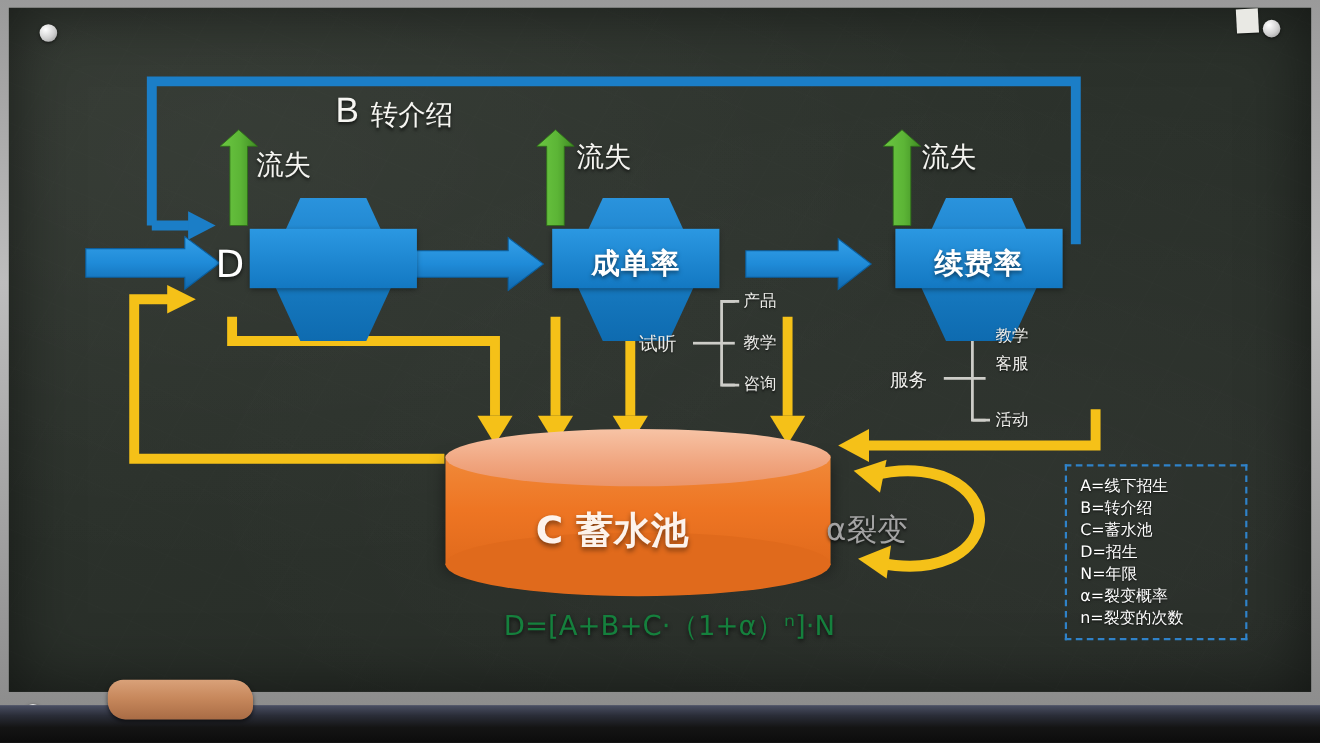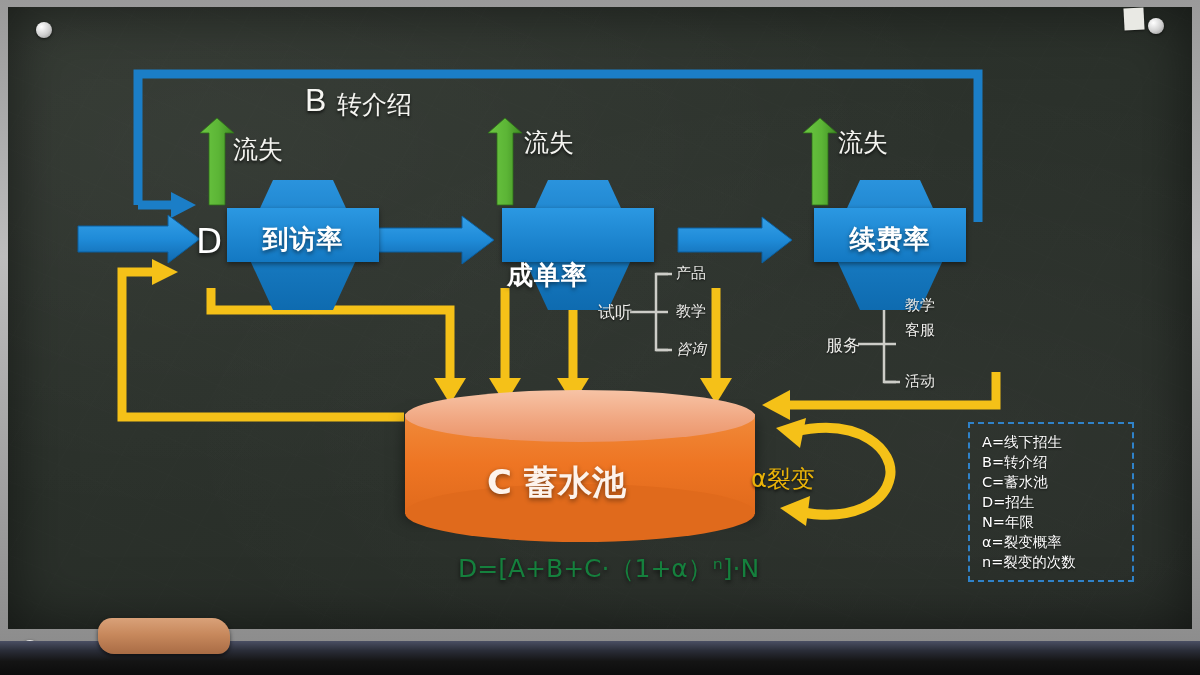--- a/index.html
+++ b/index.html
@@ -56,31 +56,31 @@
   .cyl-bot{position:absolute;border-radius:50%;background:#e06a1c;}
   .cyl-label{position:absolute;z-index:8;color:#fdf3ec;font-size:34px;font-weight:700;
     text-shadow:0 2px 5px rgba(0,0,0,.45);white-space:nowrap;}
 
   
   .legend{position:absolute;border:2px dashed #2f82c9;padding:8px 10px 8px 12px;}
   .legend div{color:#ffffff;font-size:14.5px;line-height:20px;white-space:nowrap;
     text-shadow:0 1px 2px rgba(0,0,0,.75);}
 
   .bracket-label{position:absolute;color:#ededea;font-size:17px;white-space:nowrap;
-    text-shadow:0 1px 2px rgba(0,0,0,.7);margin-left:17px;}
+    text-shadow:0 1px 2px rgba(0,0,0,.7);}
   .sub-item{position:absolute;color:#ededea;font-size:15px;white-space:nowrap;
     text-shadow:0 1px 2px rgba(0,0,0,.7);}
   .loss-label{position:absolute;color:#f4f4f0;font-size:25px;white-space:nowrap;
     text-shadow:0 2px 3px rgba(0,0,0,.7);}
   .dlabel{position:absolute;color:#ffffff;font-size:34px;font-weight:400;
     text-shadow:0 2px 4px rgba(0,0,0,.7);}
   .blabel{position:absolute;color:#f6f6f2;white-space:nowrap;text-shadow:0 2px 3px rgba(0,0,0,.7);}
   .formula{position:absolute;color:#15803d;font-size:25px;white-space:nowrap;
     text-shadow:0 2px 4px rgba(0,0,0,.7);margin-left:40px;}
-  .alpha-label{position:absolute;color:#eab308;font-size:24px;white-space:nowrap;
+  .alpha-label{position:absolute;color:#a3a3a3;font-size:28px;white-space:nowrap;
     text-shadow:0 2px 3px rgba(0,0,0,.7);}
   svg{overflow:visible;}
 </style>
 </head>
 <body>
 
 <div id="stage">
 
   <div class="board-frame">
     <div class="board">
@@ -178,43 +178,42 @@
       <path d="M 900 306 L 884 306 L 884 382 L 900 382"></path>
       <path d="M 884 344 L 858 344"></path>
       <path d="M 884 306 L 896 306"></path>
       <path d="M 884 344 L 896 344"></path>
       <path d="M 884 382 L 896 382"></path>
     </g>
   </svg>
 
   <div class="hex" style="left:243px;top:180px;width:120px;height:130px;"></div>
   <div class="hexband" style="left:227px;top:208px;width:152px;height:54px;"></div>
-  <div class="hexlabel cn" style="left:232px;top:222px;width:142px;text-align:center;">到访率</div>
 
   <div class="hex" style="left:518px;top:180px;width:120px;height:130px;"></div>
   <div class="hexband" style="left:502px;top:208px;width:152px;height:54px;"></div>
-  <div class="hexlabel cn" style="left:507px;top:222px;width:142px;text-align:left;margin-top:36px;">成单率</div>
+  <div class="hexlabel cn" style="left:507px;top:222px;width:142px;text-align:center;">成单率</div>
 
   <div class="hex" style="left:830px;top:180px;width:120px;height:130px;"></div>
   <div class="hexband" style="left:814px;top:208px;width:152px;height:54px;"></div>
   <div class="hexlabel cn" style="left:819px;top:222px;width:142px;text-align:center;">续费率</div>
 
   <div class="dlabel cn" style="left:196px;top:221px;">D</div>
 
   <div class="blabel" style="left:305px;top:82px;font-size:32px;">B</div>
   <div class="blabel cn" style="left:337px;top:88px;font-size:25px;">转介绍</div>
 
   <div class="loss-label cn" style="left:233px;top:133px;">流失</div>
   <div class="loss-label cn" style="left:524px;top:126px;">流失</div>
   <div class="loss-label cn" style="left:838px;top:126px;">流失</div>
 
   <div class="bracket-label cn" style="left:581px;top:301px;">试听</div>
   <div class="sub-item cn" style="left:676px;top:264px;">产品</div>
   <div class="sub-item cn" style="left:676px;top:302px;">教学</div>
-  <div class="sub-item cn" style="left:676px;top:340px;font-style:italic;">咨询</div>
+  <div class="sub-item cn" style="left:676px;top:340px;">咨询</div>
 
   <div class="bracket-label cn" style="left:809px;top:334px;">服务</div>
   <div class="sub-item cn" style="left:905px;top:296px;">教学</div>
   <div class="sub-item cn" style="left:905px;top:321px;">客服</div>
   <div class="sub-item cn" style="left:905px;top:372px;">活动</div>
 
   <div>
     <div class="cyl-body" style="left:405px;top:414px;width:350px;height:100px;"></div>
     <div class="cyl-bot" style="left:405px;top:484px;width:350px;height:58px;"></div>
     <div class="cyl-top" style="left:405px;top:390px;width:350px;height:52px;"></div>

